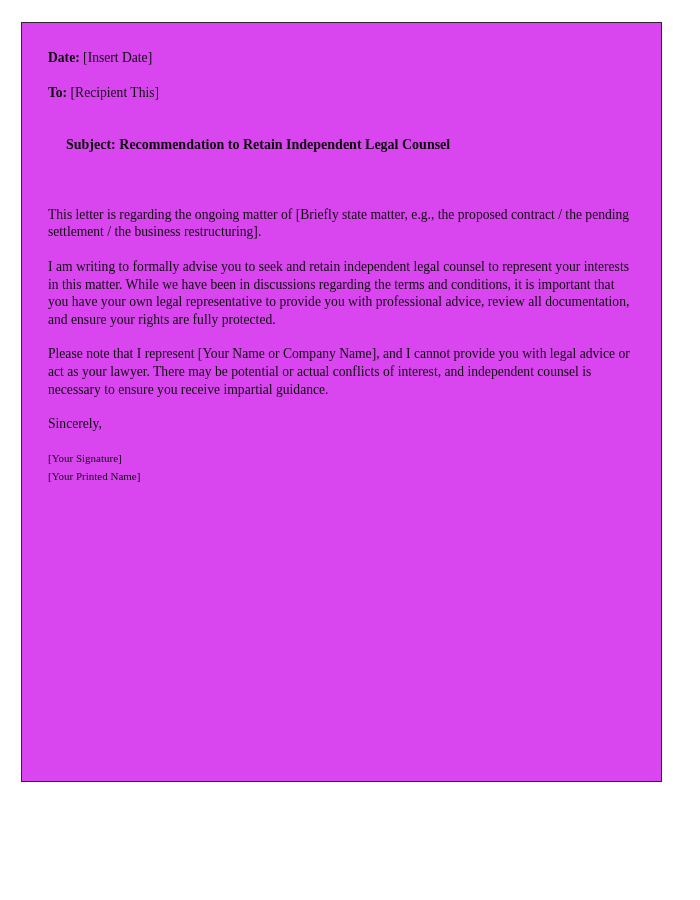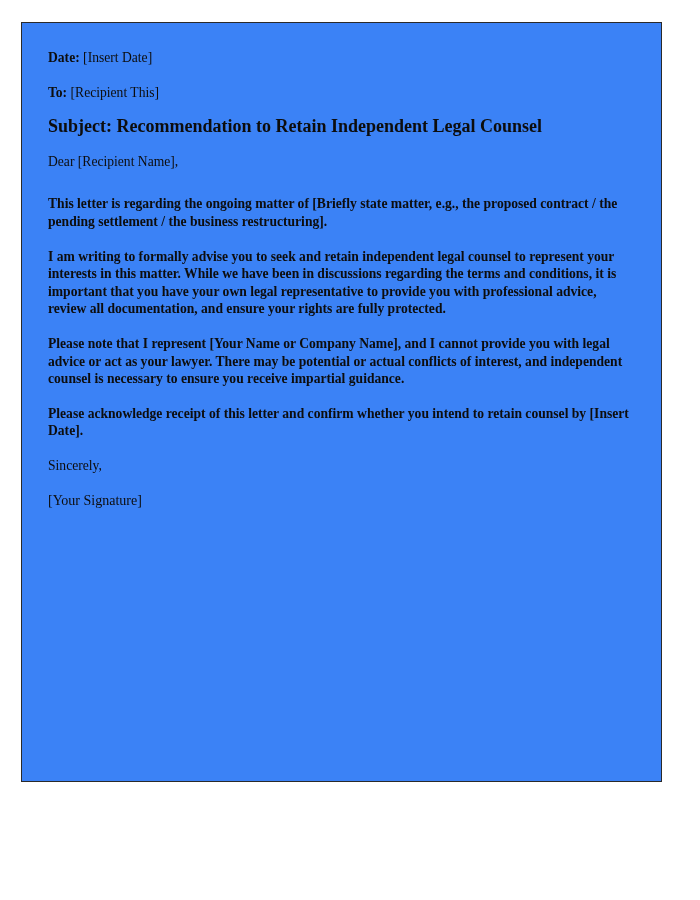--- a/index.html
+++ b/index.html
@@ -14,21 +14,21 @@
     color: #000000;
     -webkit-font-smoothing: antialiased;
   }
   .page-sheet {
     position: absolute;
     left: 21px;
     top: 22px;
     width: 641px;
     height: 760px;
     border: 1px solid #2a2a2a;
-    background: #3b82f6;
+    background: #d946ef;
     box-sizing: border-box;
     overflow: hidden;
   }
   .letter-body {
     padding: 26px 28px 0 26px;
     box-sizing: border-box;
   }
   .letter-line,
   .letter-para {
     font-size: 13.6px;
@@ -37,36 +37,35 @@
     margin: 0;
     text-align: left;
   }
   .label-bold {
     font-weight: bold;
   }
   .block-gap {
     height: 17px;
   }
   .subject-line {
-    font-size: 18px;
+    font-size: 14px;
     line-height: 17.6px;
     font-weight: bold;
     color: #0d0d0d;
-    margin: 0;
+    margin: 18px;
   }
   .para-block {
-    margin: 8px 0 17px 0;
+    margin: 0 0 17px 0;
     max-width: 588px;
-    font-weight: bold;
   }
   .sig-block {
     margin: 0;
   }
   .sig-line {
-    font-size: 14px;
+    font-size: 11px;
     line-height: 17.8px;
     color: #0d0d0d;
     margin: 0;
   }
 </style>
 </head>
 <body>
 
 <div class="page-sheet">
   <div class="letter-body">
@@ -77,35 +76,34 @@
 
     <p class="letter-line"><span class="label-bold">To:</span> <span>[Recipient This]</span></p>
 
 
     <div class="block-gap"></div>
 
     <p class="subject-line">Subject: Recommendation to Retain Independent Legal Counsel</p>
 
     <div class="block-gap"></div>
 
-    <p class="letter-line">Dear [Recipient Name],</p>
 
     <div class="block-gap"></div>
 
     <p class="letter-para para-block">This letter is regarding the ongoing matter of [Briefly state matter, e.g., the proposed contract / the pending settlement / the business restructuring].</p>
 
     <p class="letter-para para-block">I am writing to formally advise you to seek and retain independent legal counsel to represent your interests in this matter. While we have been in discussions regarding the terms and conditions, it is important that you have your own legal representative to provide you with professional advice, review all documentation, and ensure your rights are fully protected.</p>
 
     <p class="letter-para para-block">Please note that I represent [Your Name or Company Name], and I cannot provide you with legal advice or act as your lawyer. There may be potential or actual conflicts of interest, and independent counsel is necessary to ensure you receive impartial guidance.</p>
 
 
-    <p class="letter-para para-block">Please acknowledge receipt of this letter and confirm whether you intend to retain counsel by [Insert Date].</p>
 
     <p class="letter-line">Sincerely,</p>
 
     <div class="block-gap"></div>
 
     <div class="sig-block">
       <p class="sig-line">[Your Signature]</p>
+      <p class="sig-line">[Your Printed Name]</p>
     </div>
 
   </div>
 </div>
 
 </body></html>

